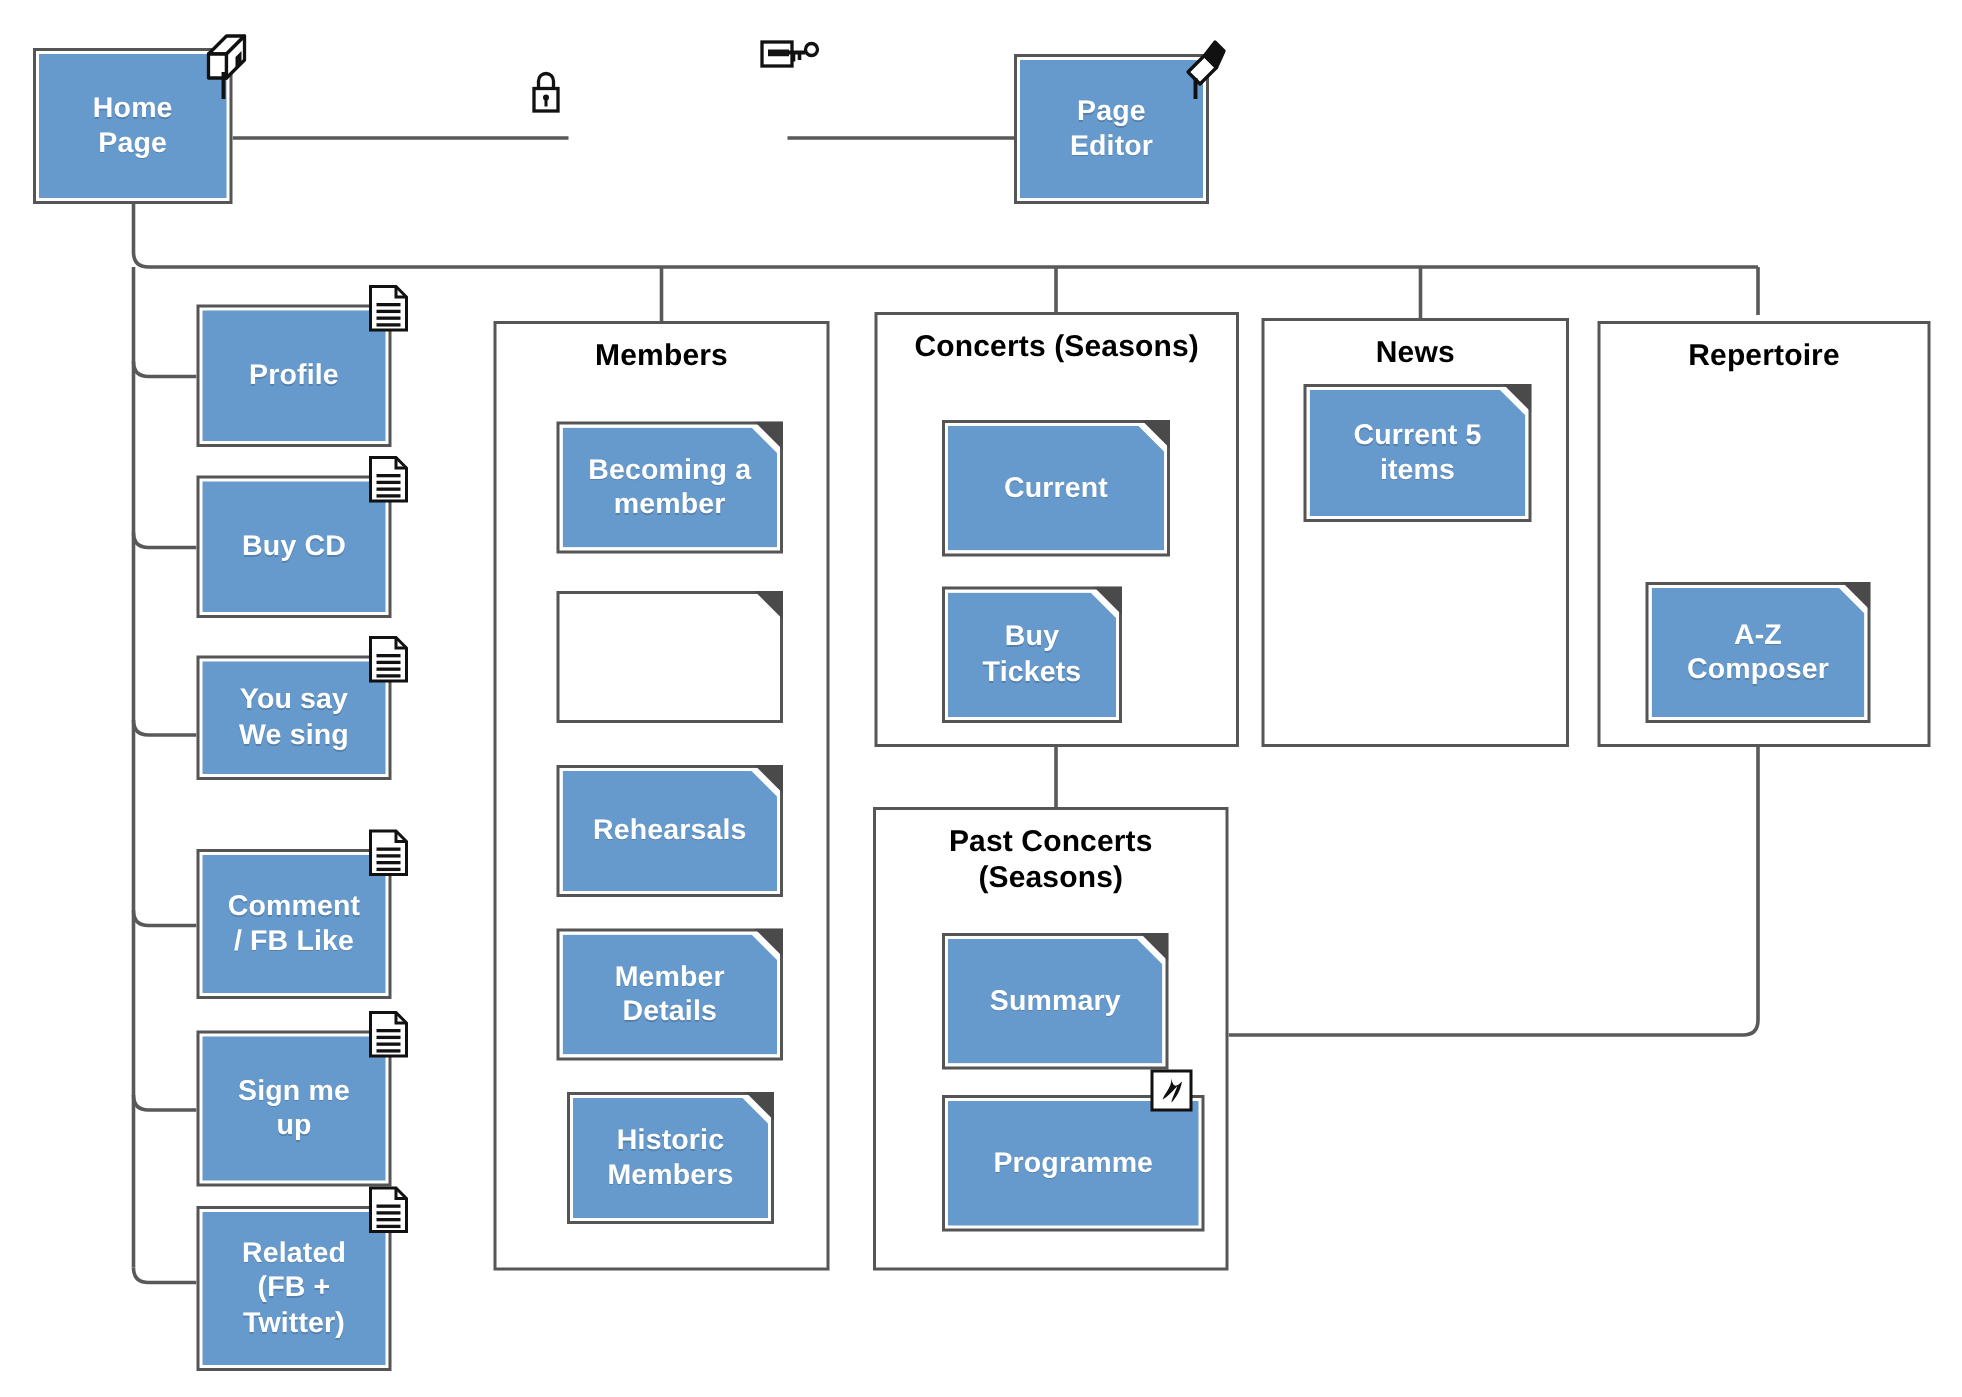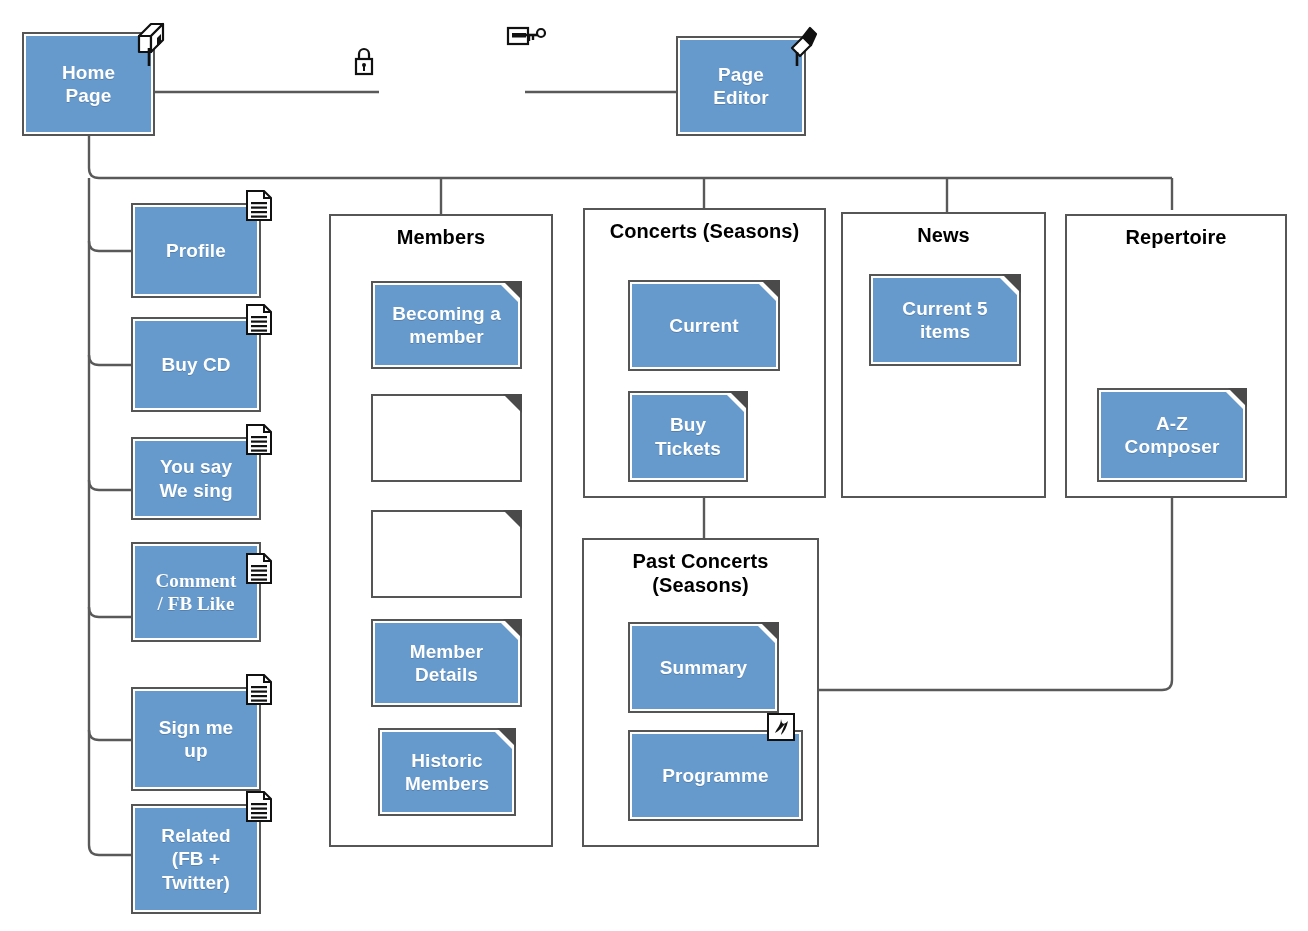--- a/index.html
+++ b/index.html
@@ -200,21 +200,21 @@
         </div>
       </div>
       <svg class="cornicon" width="30" height="36" viewBox="0 0 30 36" style="left: 244px; top: 423px;">
         <path d="M3 2 L20 2 L27 9 L27 31 L3 31 Z" fill="#ffffff" stroke="#111" stroke-width="2"></path>
         <path d="M20 2 L20 9 L27 9" fill="none" stroke="#111" stroke-width="2"></path>
         <rect x="7" y="13" width="16" height="2.2" fill="#111"></rect>
         <rect x="7" y="17.5" width="16" height="2.2" fill="#111"></rect>
         <rect x="7" y="22" width="16" height="2.2" fill="#111"></rect>
         <rect x="7" y="26.5" width="16" height="2.2" fill="#111"></rect>
       </svg>
-      <div class="node" style="left: 131px; top: 542px; width: 130px; height: 100px; font-family: Liberation Serif, serif;">
+      <div class="node" style="left: 131px; top: 566px; width: 130px; height: 100px;">
         <div class="fill">
           <span class="lbl" style="white-space: pre-line;">Comment
 / FB Like</span>
         </div>
       </div>
       <svg class="cornicon" width="30" height="36" viewBox="0 0 30 36" style="left: 244px; top: 552px;">
         <path d="M3 2 L20 2 L27 9 L27 31 L3 31 Z" fill="#ffffff" stroke="#111" stroke-width="2"></path>
         <path d="M20 2 L20 9 L27 9" fill="none" stroke="#111" stroke-width="2"></path>
         <rect x="7" y="13" width="16" height="2.2" fill="#111"></rect>
         <rect x="7" y="17.5" width="16" height="2.2" fill="#111"></rect>
@@ -259,20 +259,23 @@
     <div class="fill">
         <span class="lbl" style="white-space:pre-line;">Becoming a
 member</span>
       </div>
     <div class="ear"></div>
   </div>
   <div class="node dogear" style="left:371px;top:394px;width:151px;height:88px;">
     <div class="ear"></div>
   </div>
   <div class="node dogear" style="left:371px;top:510px;width:151px;height:88px;">
+    <div class="fill">
+        <span class="lbl" style="white-space:pre-line;">Rehearsals</span>
+      </div>
     <div class="ear"></div>
   </div>
   <div class="node dogear" style="left:371px;top:619px;width:151px;height:88px;">
     <div class="fill">
         <span class="lbl" style="white-space:pre-line;">Member
 Details</span>
       </div>
     <div class="ear"></div>
   </div>
   <div class="node dogear" style="left:378px;top:728px;width:138px;height:88px;">
@@ -295,21 +298,21 @@
   <div class="node dogear" style="left:628px;top:391px;width:120px;height:91px;">
     <div class="fill">
         <span class="lbl" style="white-space:pre-line;">Buy Tickets</span>
       </div>
     <div class="ear"></div>
   </div>
 
   <div class="group" style="left:841px;top:212px;width:205px;height:286px;">
     <div class="gtitle" style="white-space:pre-line;">News</div>
   </div>
-  <div class="node dogear" style="left:869px;top:274px;width:152px;height:92px;">
+  <div class="node dogear" style="left:869px;top:256px;width:152px;height:92px;">
     <div class="fill">
         <span class="lbl" style="white-space:pre-line;">Current 5
 items</span>
       </div>
     <div class="ear"></div>
   </div>
 
   <div class="group" style="left:1065px;top:214px;width:222px;height:284px;">
     <div class="gtitle" style="white-space:pre-line;">Repertoire</div>
   </div>

